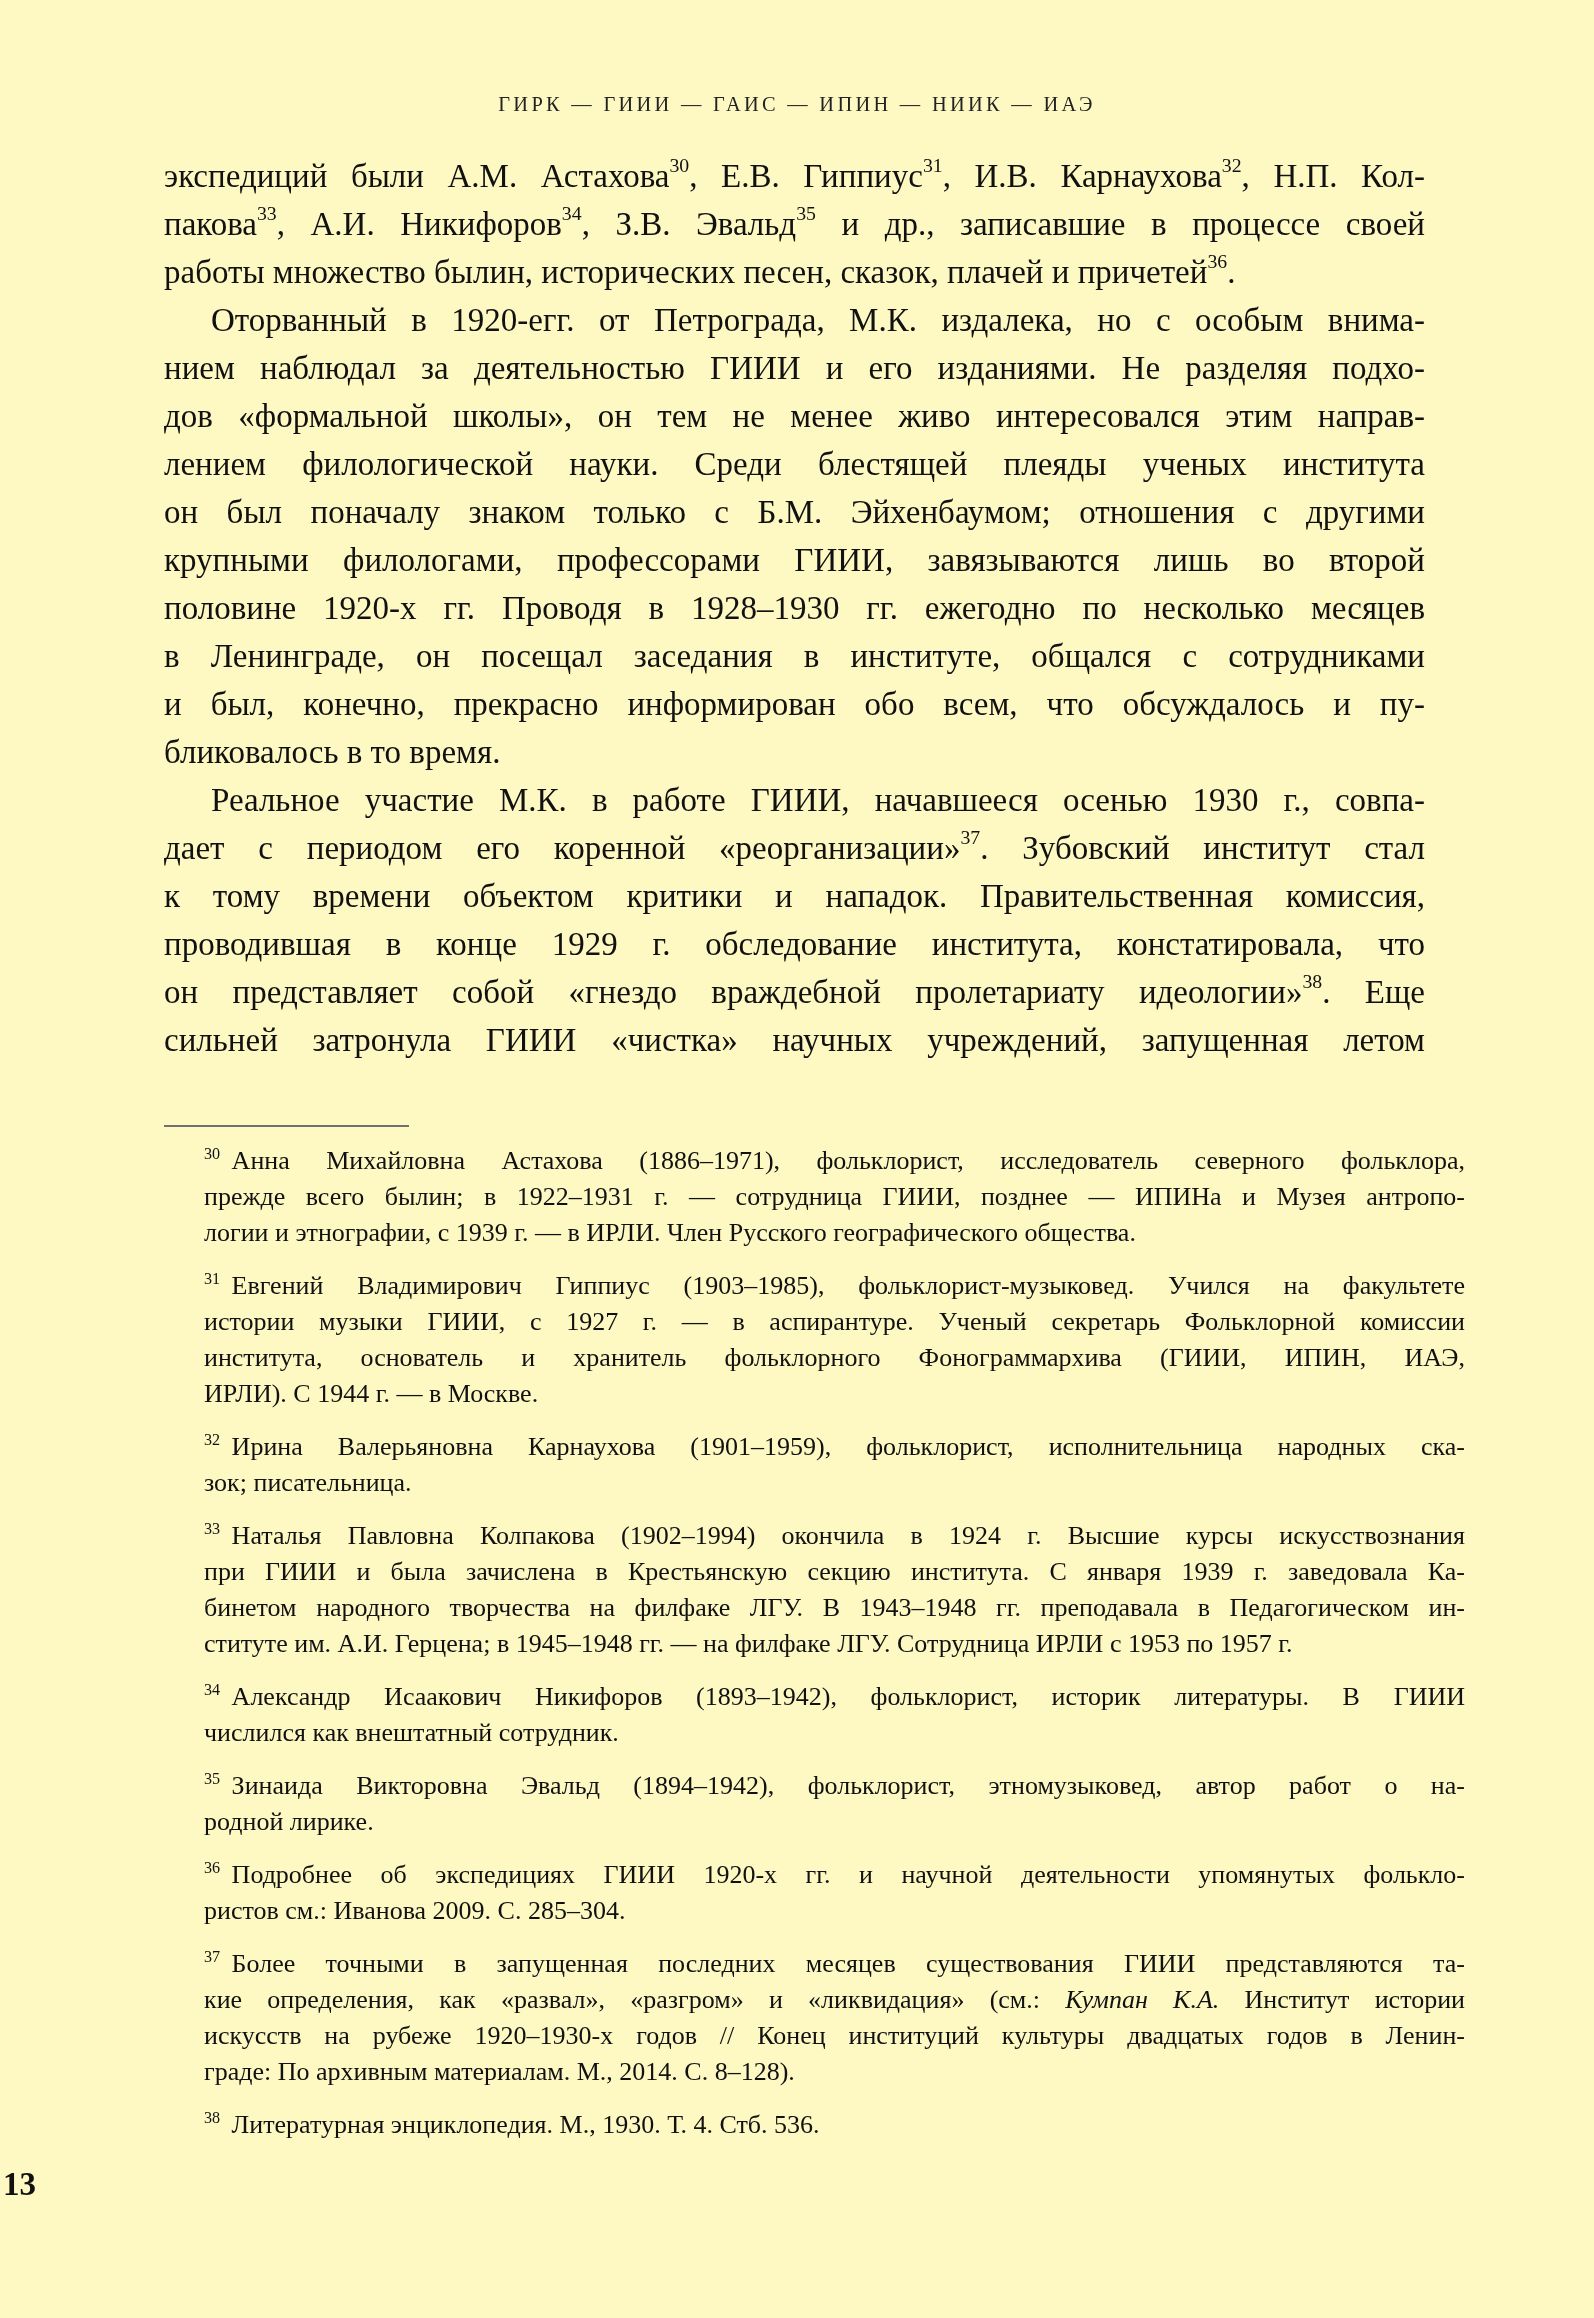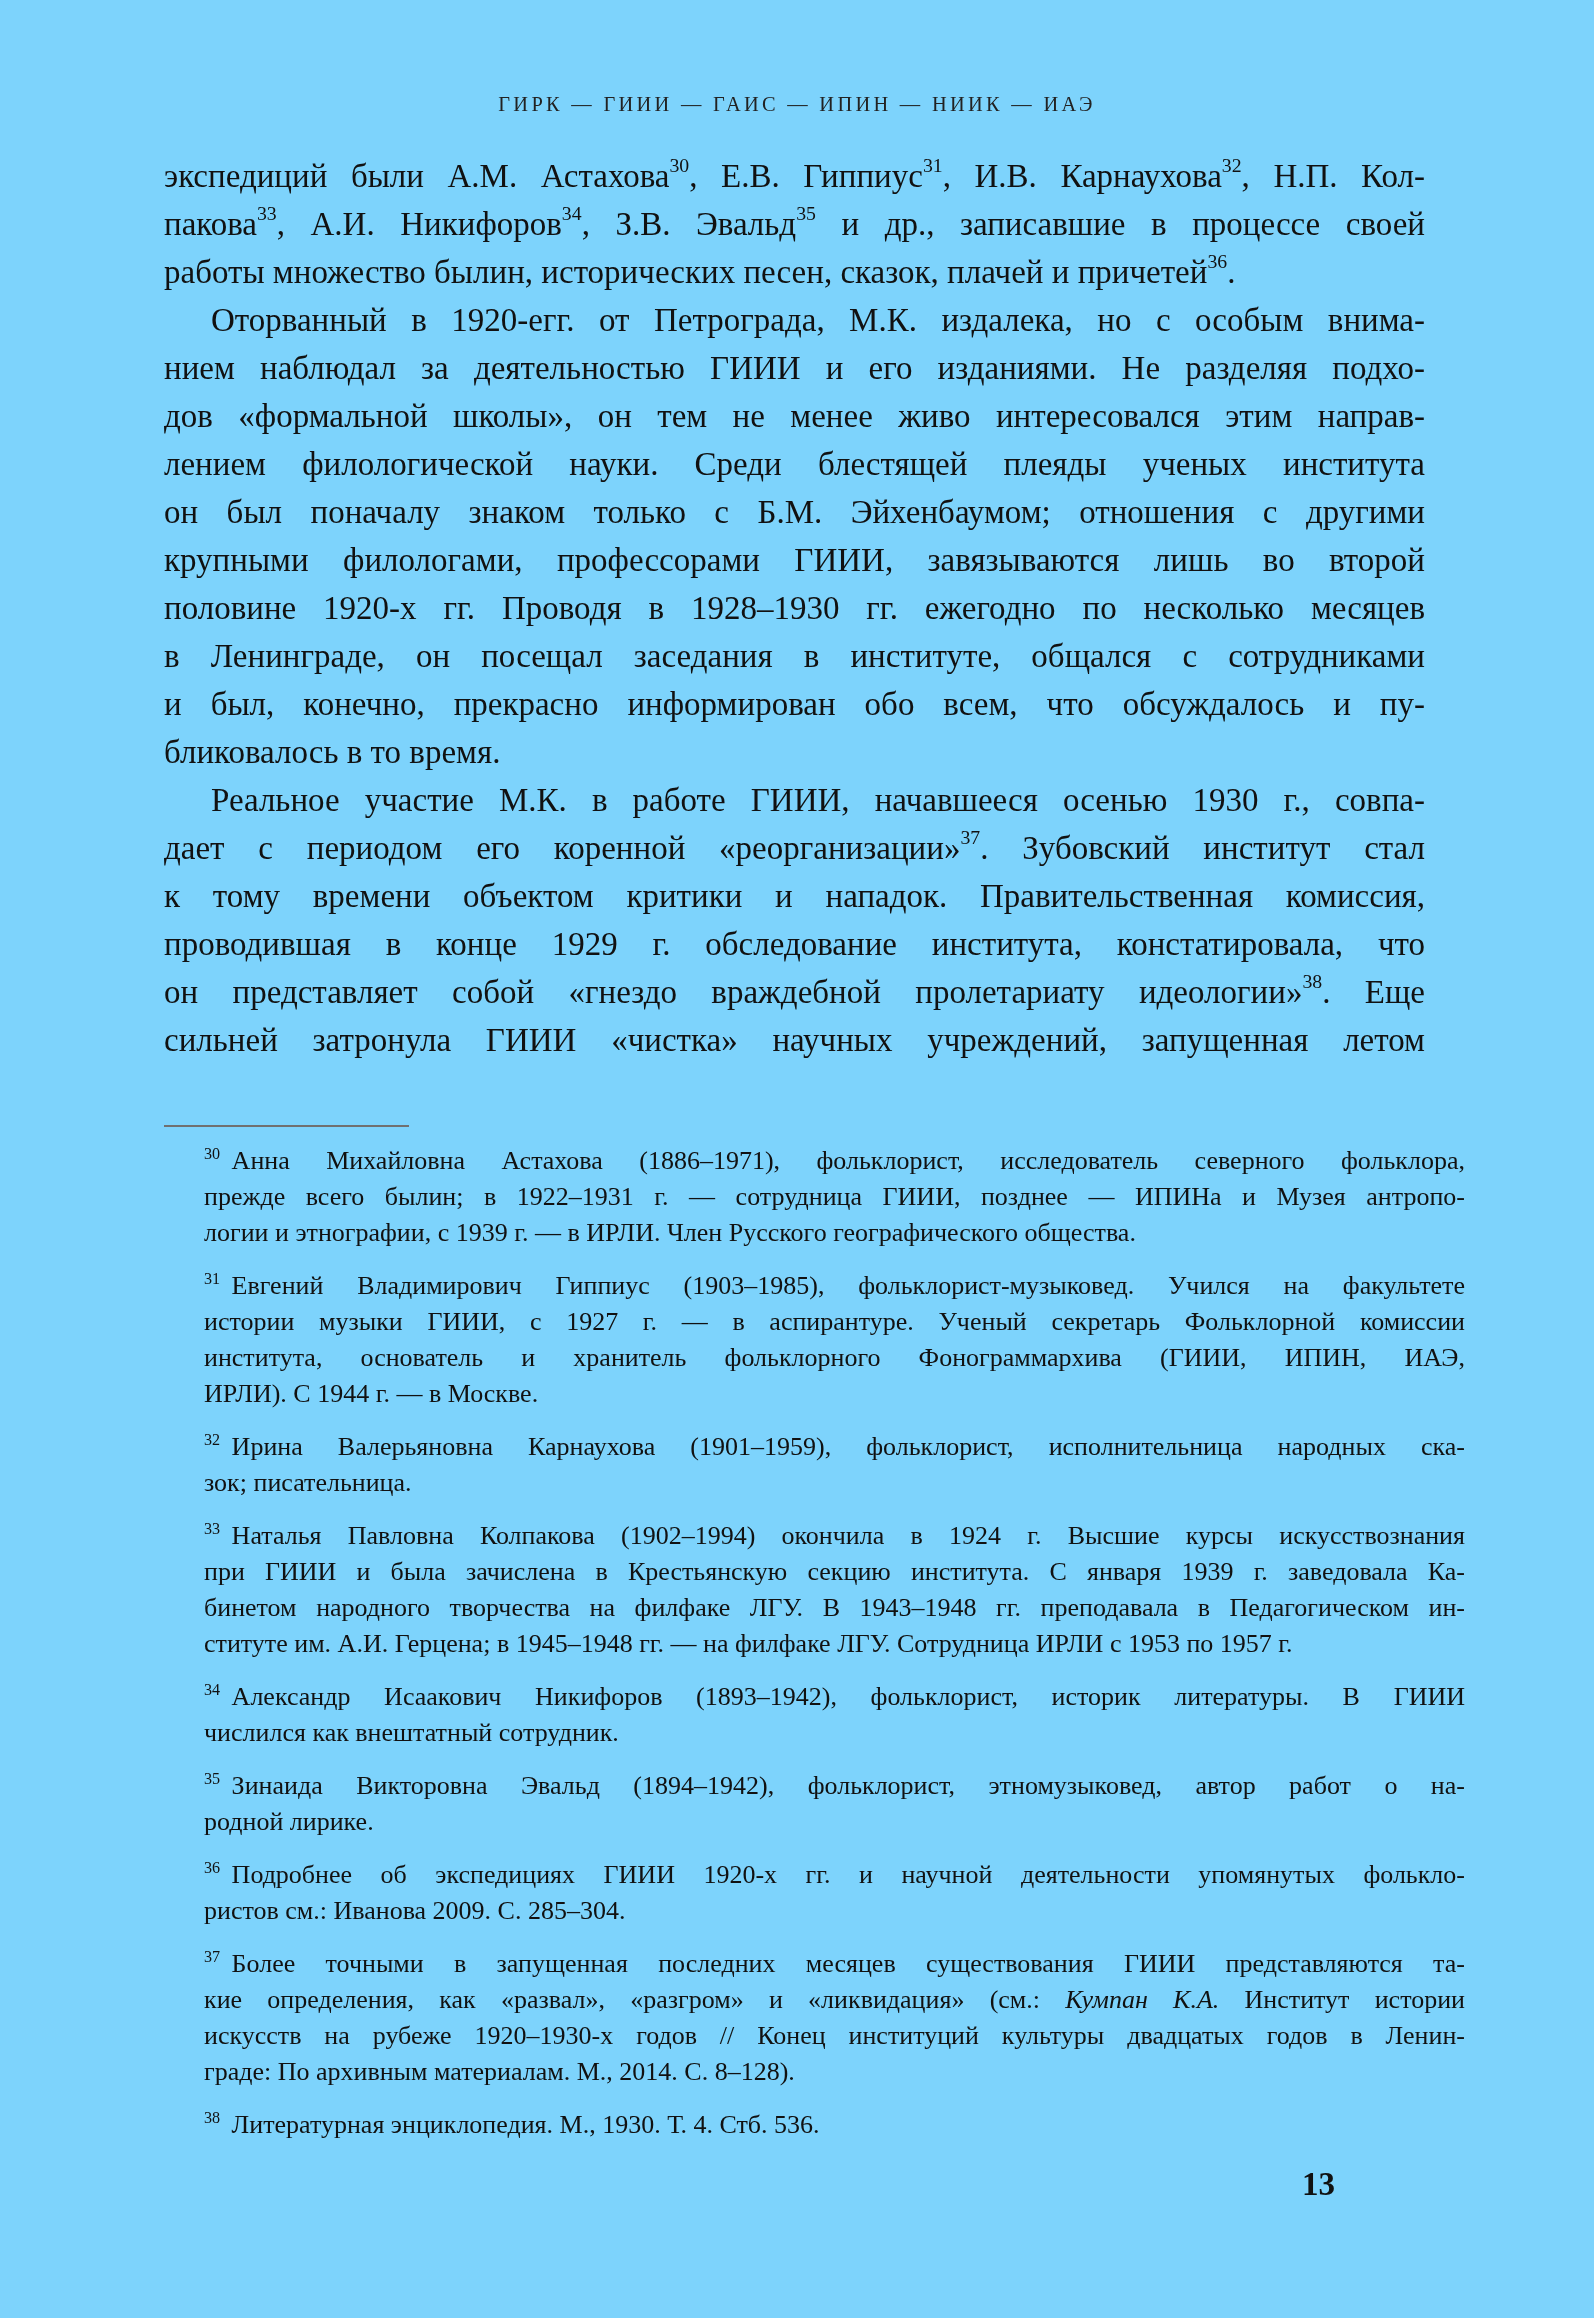--- a/index.html
+++ b/index.html
@@ -1,17 +1,17 @@
 <!DOCTYPE html>
 <html style="font-size:13px"><head>
 <meta charset="utf-8">
 <style>
   html, body { margin: 0; padding: 0; background: #ffffff; }
   body { width: 1594px; height: 2319px; position: relative; overflow: hidden; color: #111; }
-  .page { position: absolute; left: 0; top: 0; width: 1594px; height: 2319px; background: #7dd3fc; }
+  .page { position: absolute; left: 0; top: 0; width: 1594px; height: 2319px; background: #fef9c3; }
   .running-head {
     position: absolute; top: 93px; left: 0; width: 1594px; text-align: center;
     font-family: "Liberation Serif", "DejaVu Serif", serif; font-size: 20.4px;
     letter-spacing: 3.3px; color: #222;
   }
   .body-text {
     position: absolute; left: 164px; top: 152px; width: 1261px;
     font-family: "Liberation Serif", "DejaVu Serif", serif; font-size: 33px; line-height: 48px;
   }
   .line { display: block; white-space: nowrap; text-align: justify; text-align-last: justify; height: 48px; }
@@ -20,21 +20,21 @@
   sup { font-size: 0.6em; line-height: 0; vertical-align: 0.75em; }
   .divider { position: absolute; left: 164px; top: 1125px; width: 245px; height: 1.6px; background: #707070; }
   .footnotes {
     position: absolute; left: 164px; top: 1143px; width: 1261px;
     font-family: "Liberation Serif", "DejaVu Serif", serif; font-size: 26px; line-height: 36px; margin-left: 40px;
   }
   .fn { margin-bottom: 17px; }
   .fn .line { height: 36px; }
   .fn-num { font-size: 0.62em; vertical-align: 0.6em; line-height: 0; margin-right: 11.5px; }
   .page-number {
-    position: absolute; top: 2166px; left: 17px; width: 1318px; text-align: right;
+    position: absolute; top: 2166px; left: 3px; width: 1318px; text-align: left;
     font-family: "Liberation Serif", "DejaVu Serif", serif; font-size: 33px; font-weight: bold; color: #111;
   }
   i, .italic { font-style: italic; }
 </style>
 </head>
 <body>
 
 <div class="page">
   <div class="running-head">ГИРК — ГИИИ — ГАИС — ИПИН — НИИК — ИАЭ</div>
 

